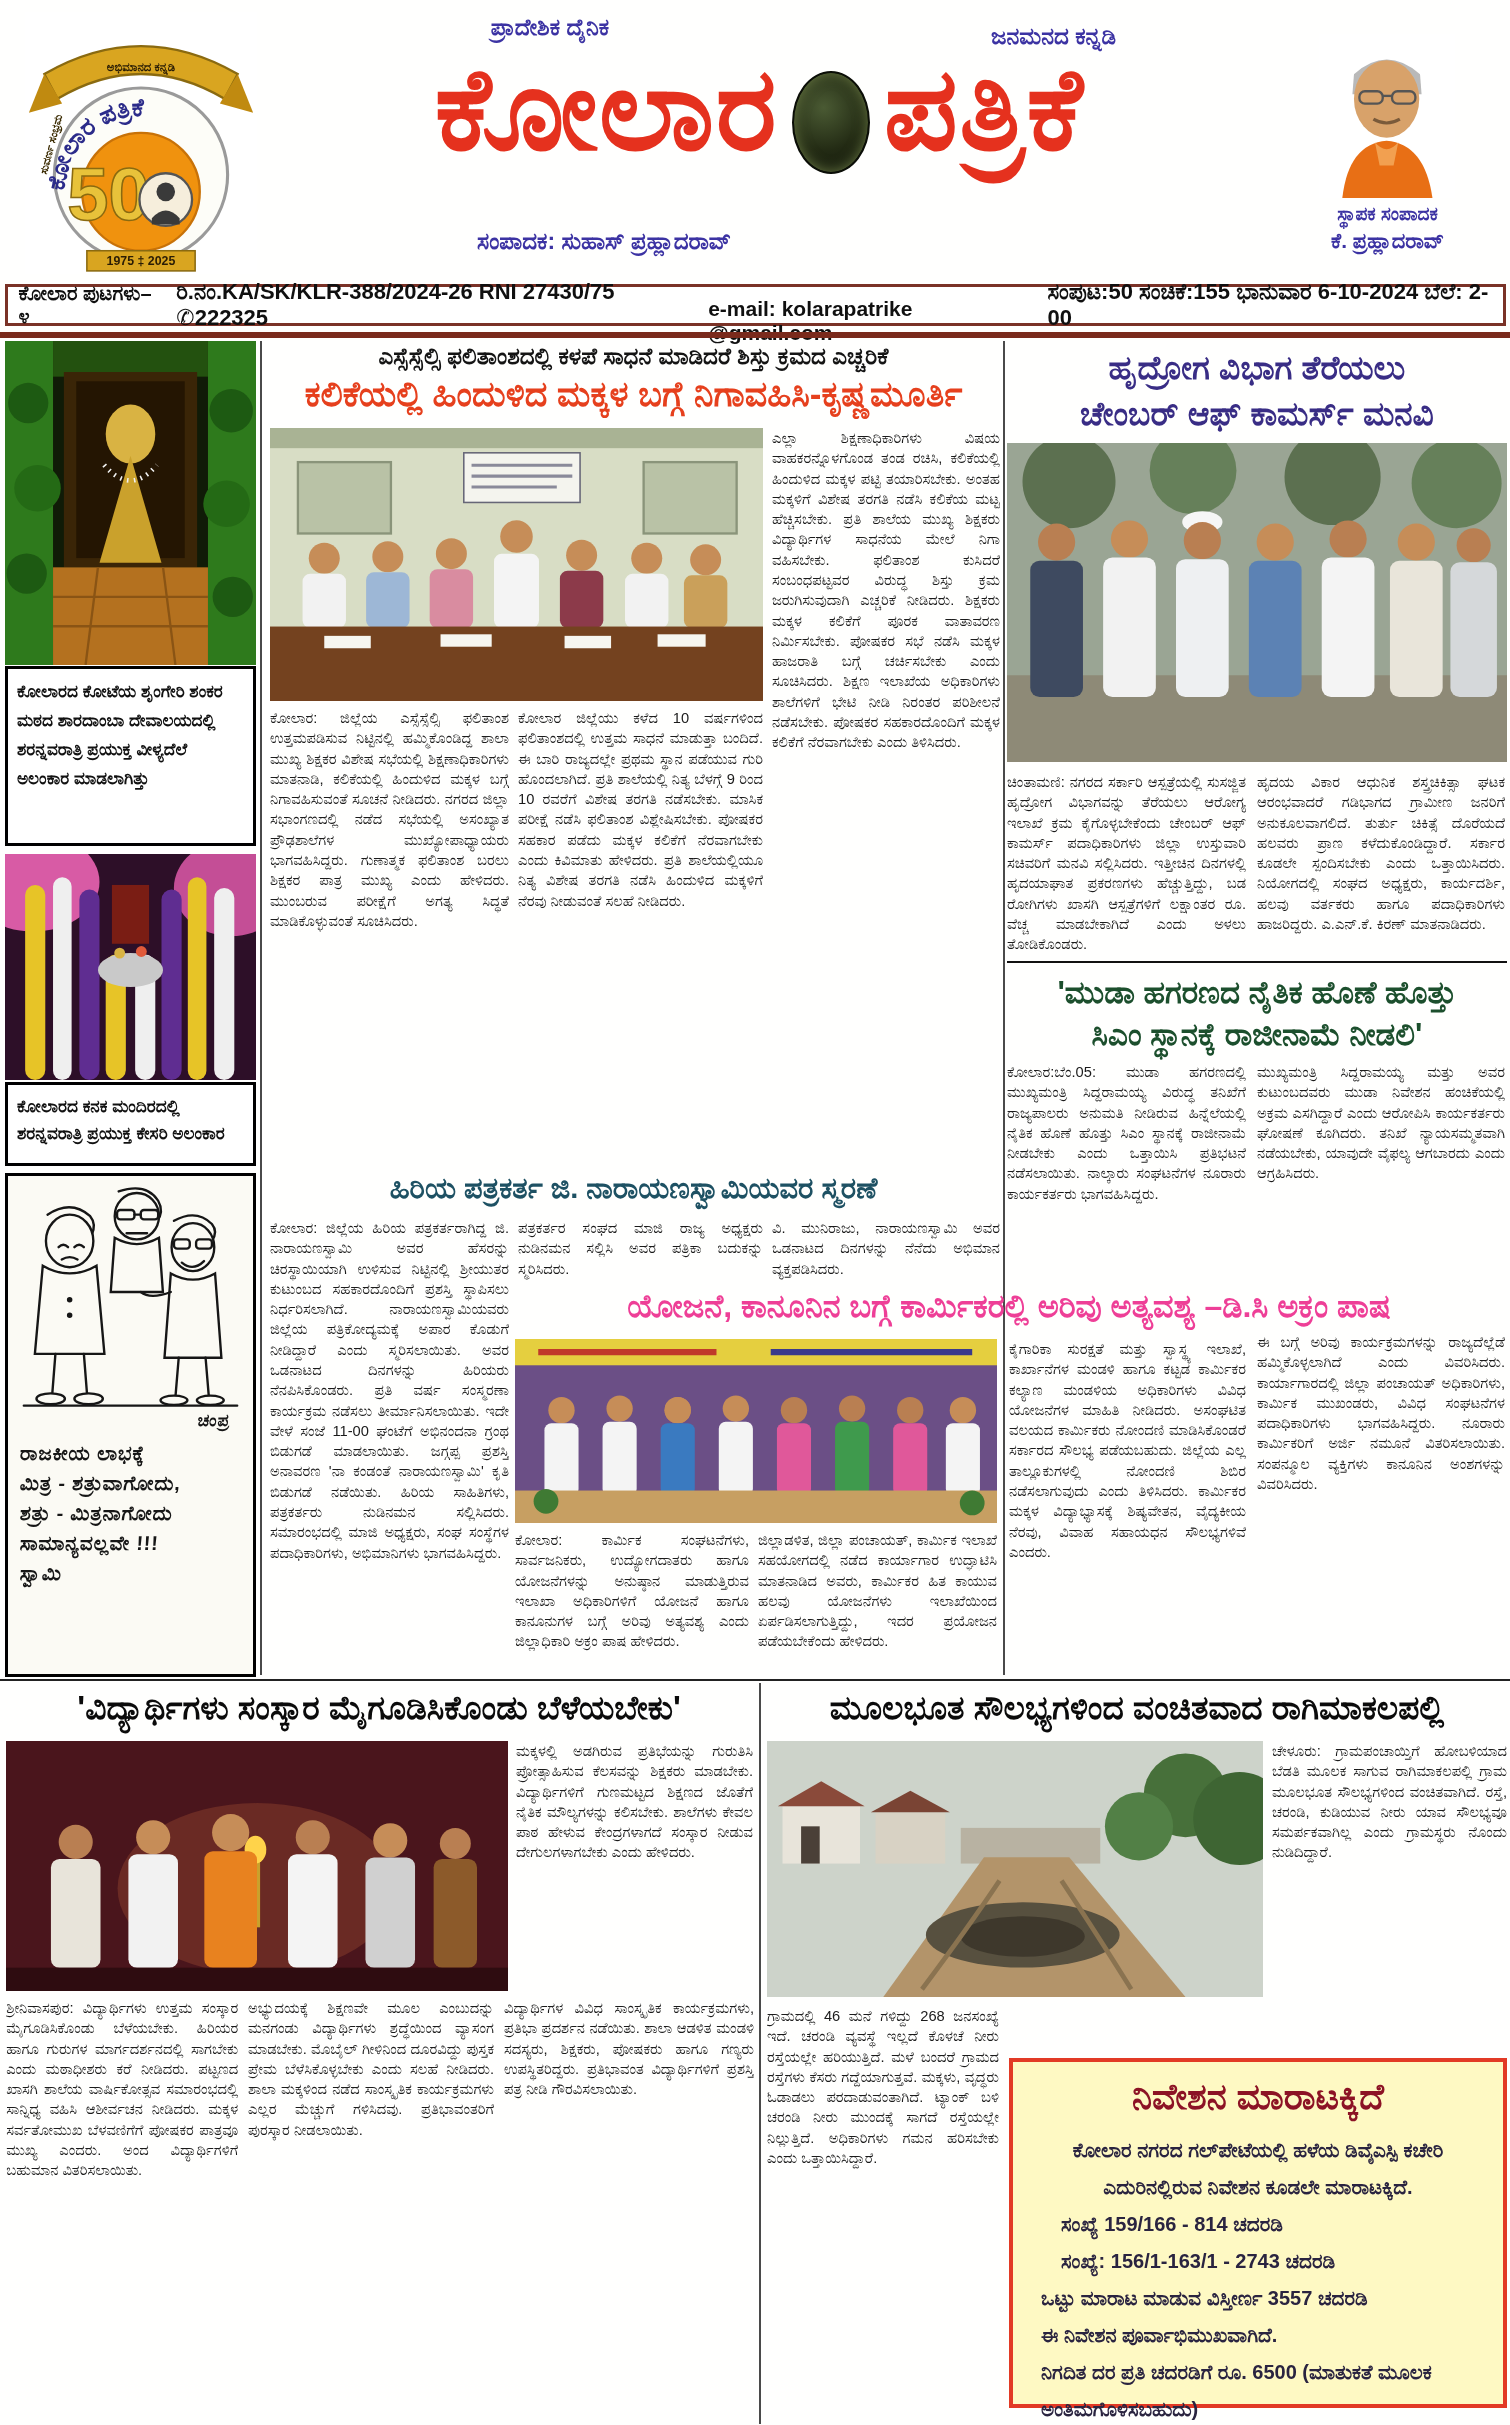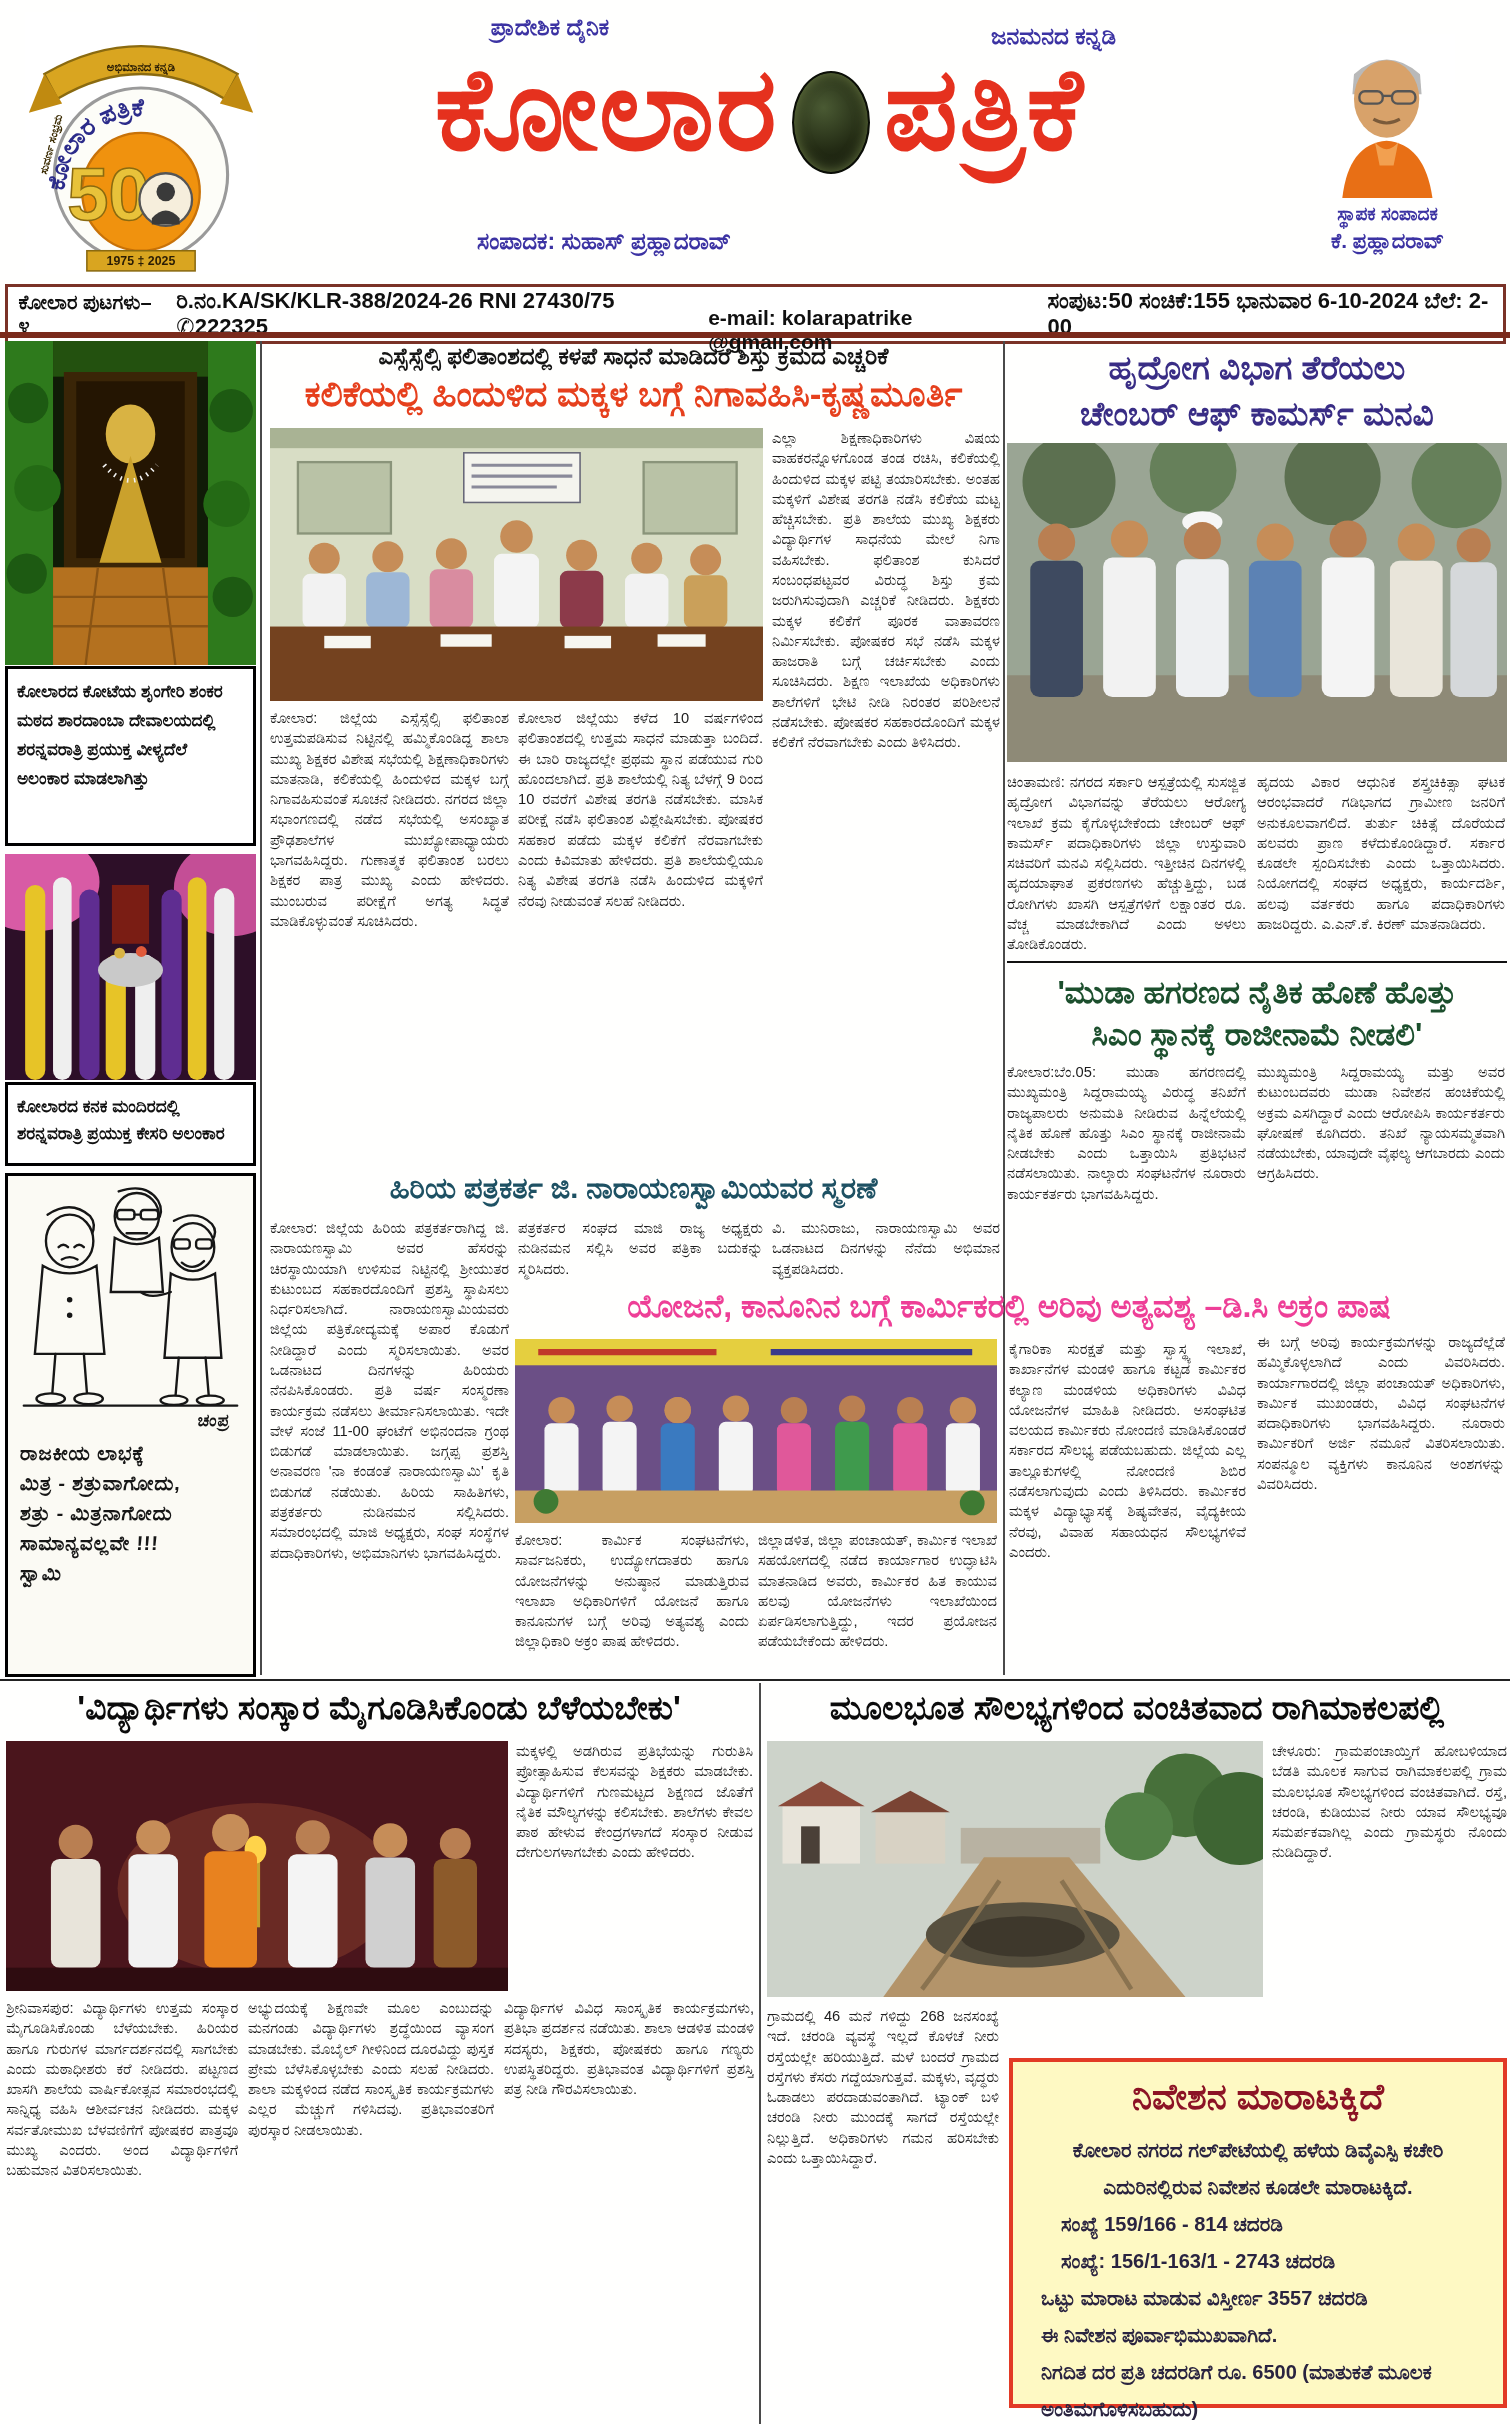--- a/index.html
+++ b/index.html
@@ -84,21 +84,21 @@
         <line x1="82" y1="80" x2="94" y2="80" stroke="#555" stroke-width="3"></line>
         <path d="M70 110 Q87 120 104 110" stroke="#7a5a3a" stroke-width="4" fill="none"></path>
         <path d="M30 212 Q38 142 87 138 Q136 142 146 212 Z" fill="#e86f15"></path>
         <path d="M72 140 Q87 158 102 140 L96 170 L78 170 Z" fill="#f2a050"></path>
       </svg>
     </div>
     <div class="abs blue tc" style="left:1283px;top:203px;width:209px;font-size:18.6px;">ಸ್ಥಾಪಕ ಸಂಪಾದಕ</div>
     <div class="abs blue tc" style="left:1279px;top:229px;width:217px;font-size:21px;">ಕೆ. ಪ್ರಹ್ಲಾದರಾವ್</div>
   </div>
 
-  <div class="abs infobar" style="left:4.6px;top:284px;width:1501px;height:60px;">
+  <div class="abs infobar" style="left:4.6px;top:284px;width:1501px;height:42px;">
     <span style="font-size:20px;">ಕೋಲಾರ ಪುಟಗಳು–೪</span>
     <span style="font-size:22px;">ರಿ.ನಂ.KA/SK/KLR-388/2024-26 RNI 27430/75 ✆222325</span>
     <span style="font-size:21px;margin-top:31px;">e-mail: kolarapatrike @gmail.com</span>
     <span style="font-size:22px;">ಸಂಪುಟ:50 ಸಂಚಿಕೆ:155 ಭಾನುವಾರ 6-10-2024 ಬೆಲೆ: 2-00</span>
   </div>
   <div class="abs rule" style="left:0;top:332px;width:1510px;height:6.2px;"></div>
 
   <div class="abs vline" style="left:260px;top:341px;width:1.5px;height:1334px;"></div>
   <div class="abs vline" style="left:1003px;top:341px;width:1.5px;height:1334px;"></div>
   <div class="abs" style="left:0;top:1679px;width:1510px;height:2.3px;background:#222;"></div>

